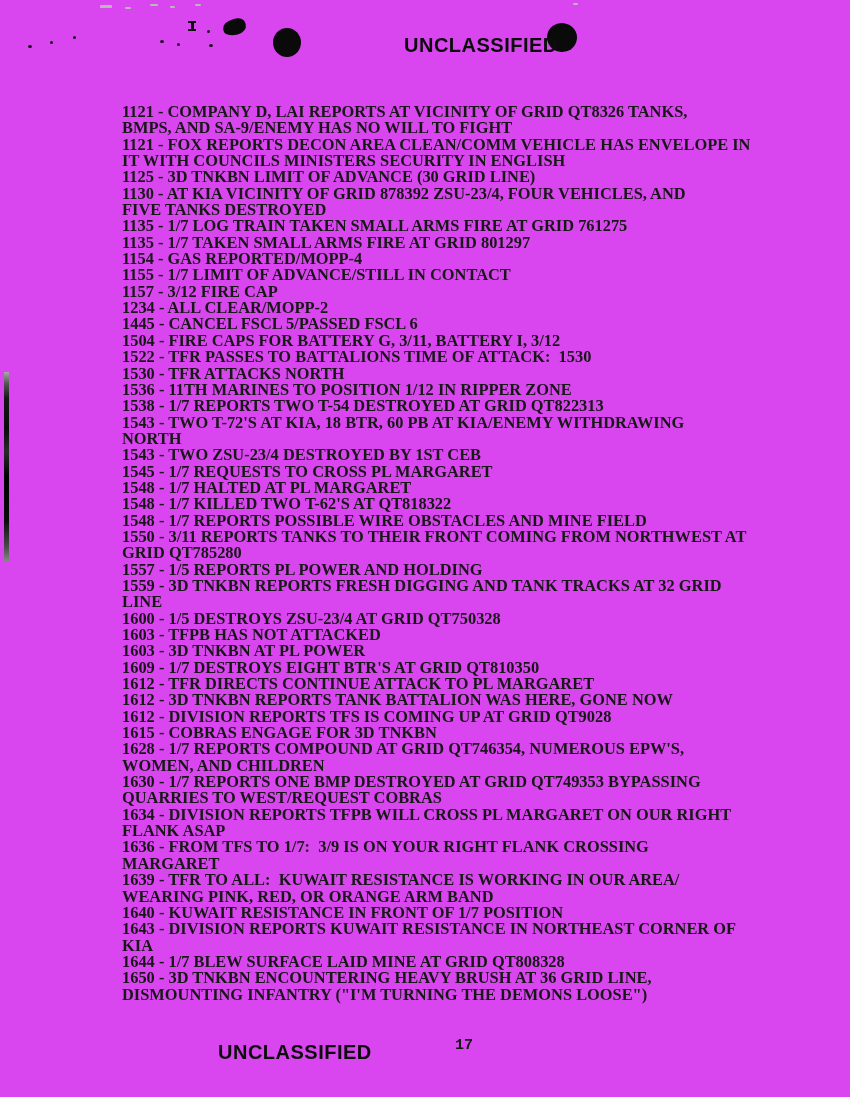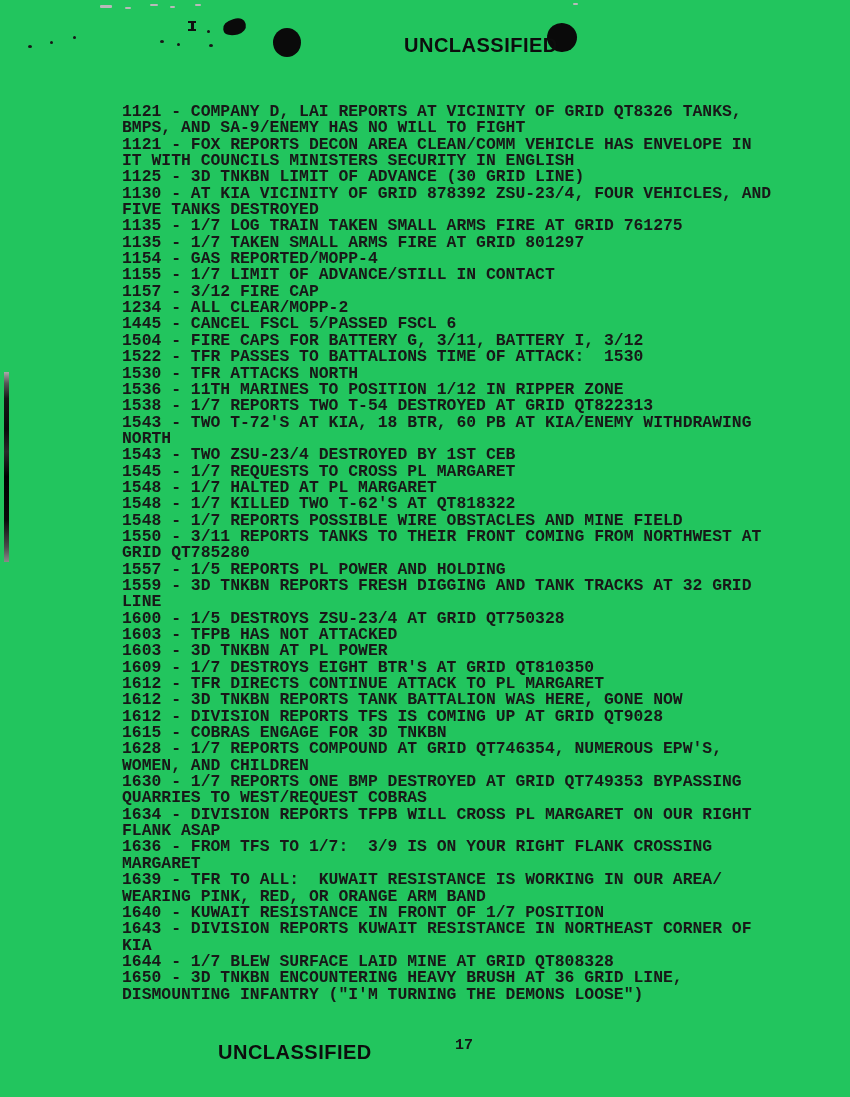--- a/index.html
+++ b/index.html
@@ -4,21 +4,21 @@
 <style>
   html, body {
     margin: 0;
     padding: 0;
     background: #ffffff;
   }
   .page {
     position: relative;
     width: 850px;
     height: 1097px;
-    background: #22c55e;
+    background: #d946ef;
     overflow: hidden;
     font-family: "Liberation Sans", sans-serif;
   }
 
   
   .header-classification {
     position: absolute;
     left: 404px;
     top: 34px;
     font-family: "Liberation Sans", sans-serif;
@@ -54,21 +54,21 @@
     position: absolute;
     background: #101010;
   }
 
   
   .log-text {
     position: absolute;
     left: 122px;
     top: 104px;
     margin: 0;
-    font-family: Liberation Mono, monospace;
+    font-family: Liberation Serif, serif;
     font-weight: bold;
     font-size: 16.4px;
     line-height: 16.35px;
     letter-spacing: 0px;
     color: #181818;
     white-space: pre;
   }
 
   
   .scan-artifact-line {

